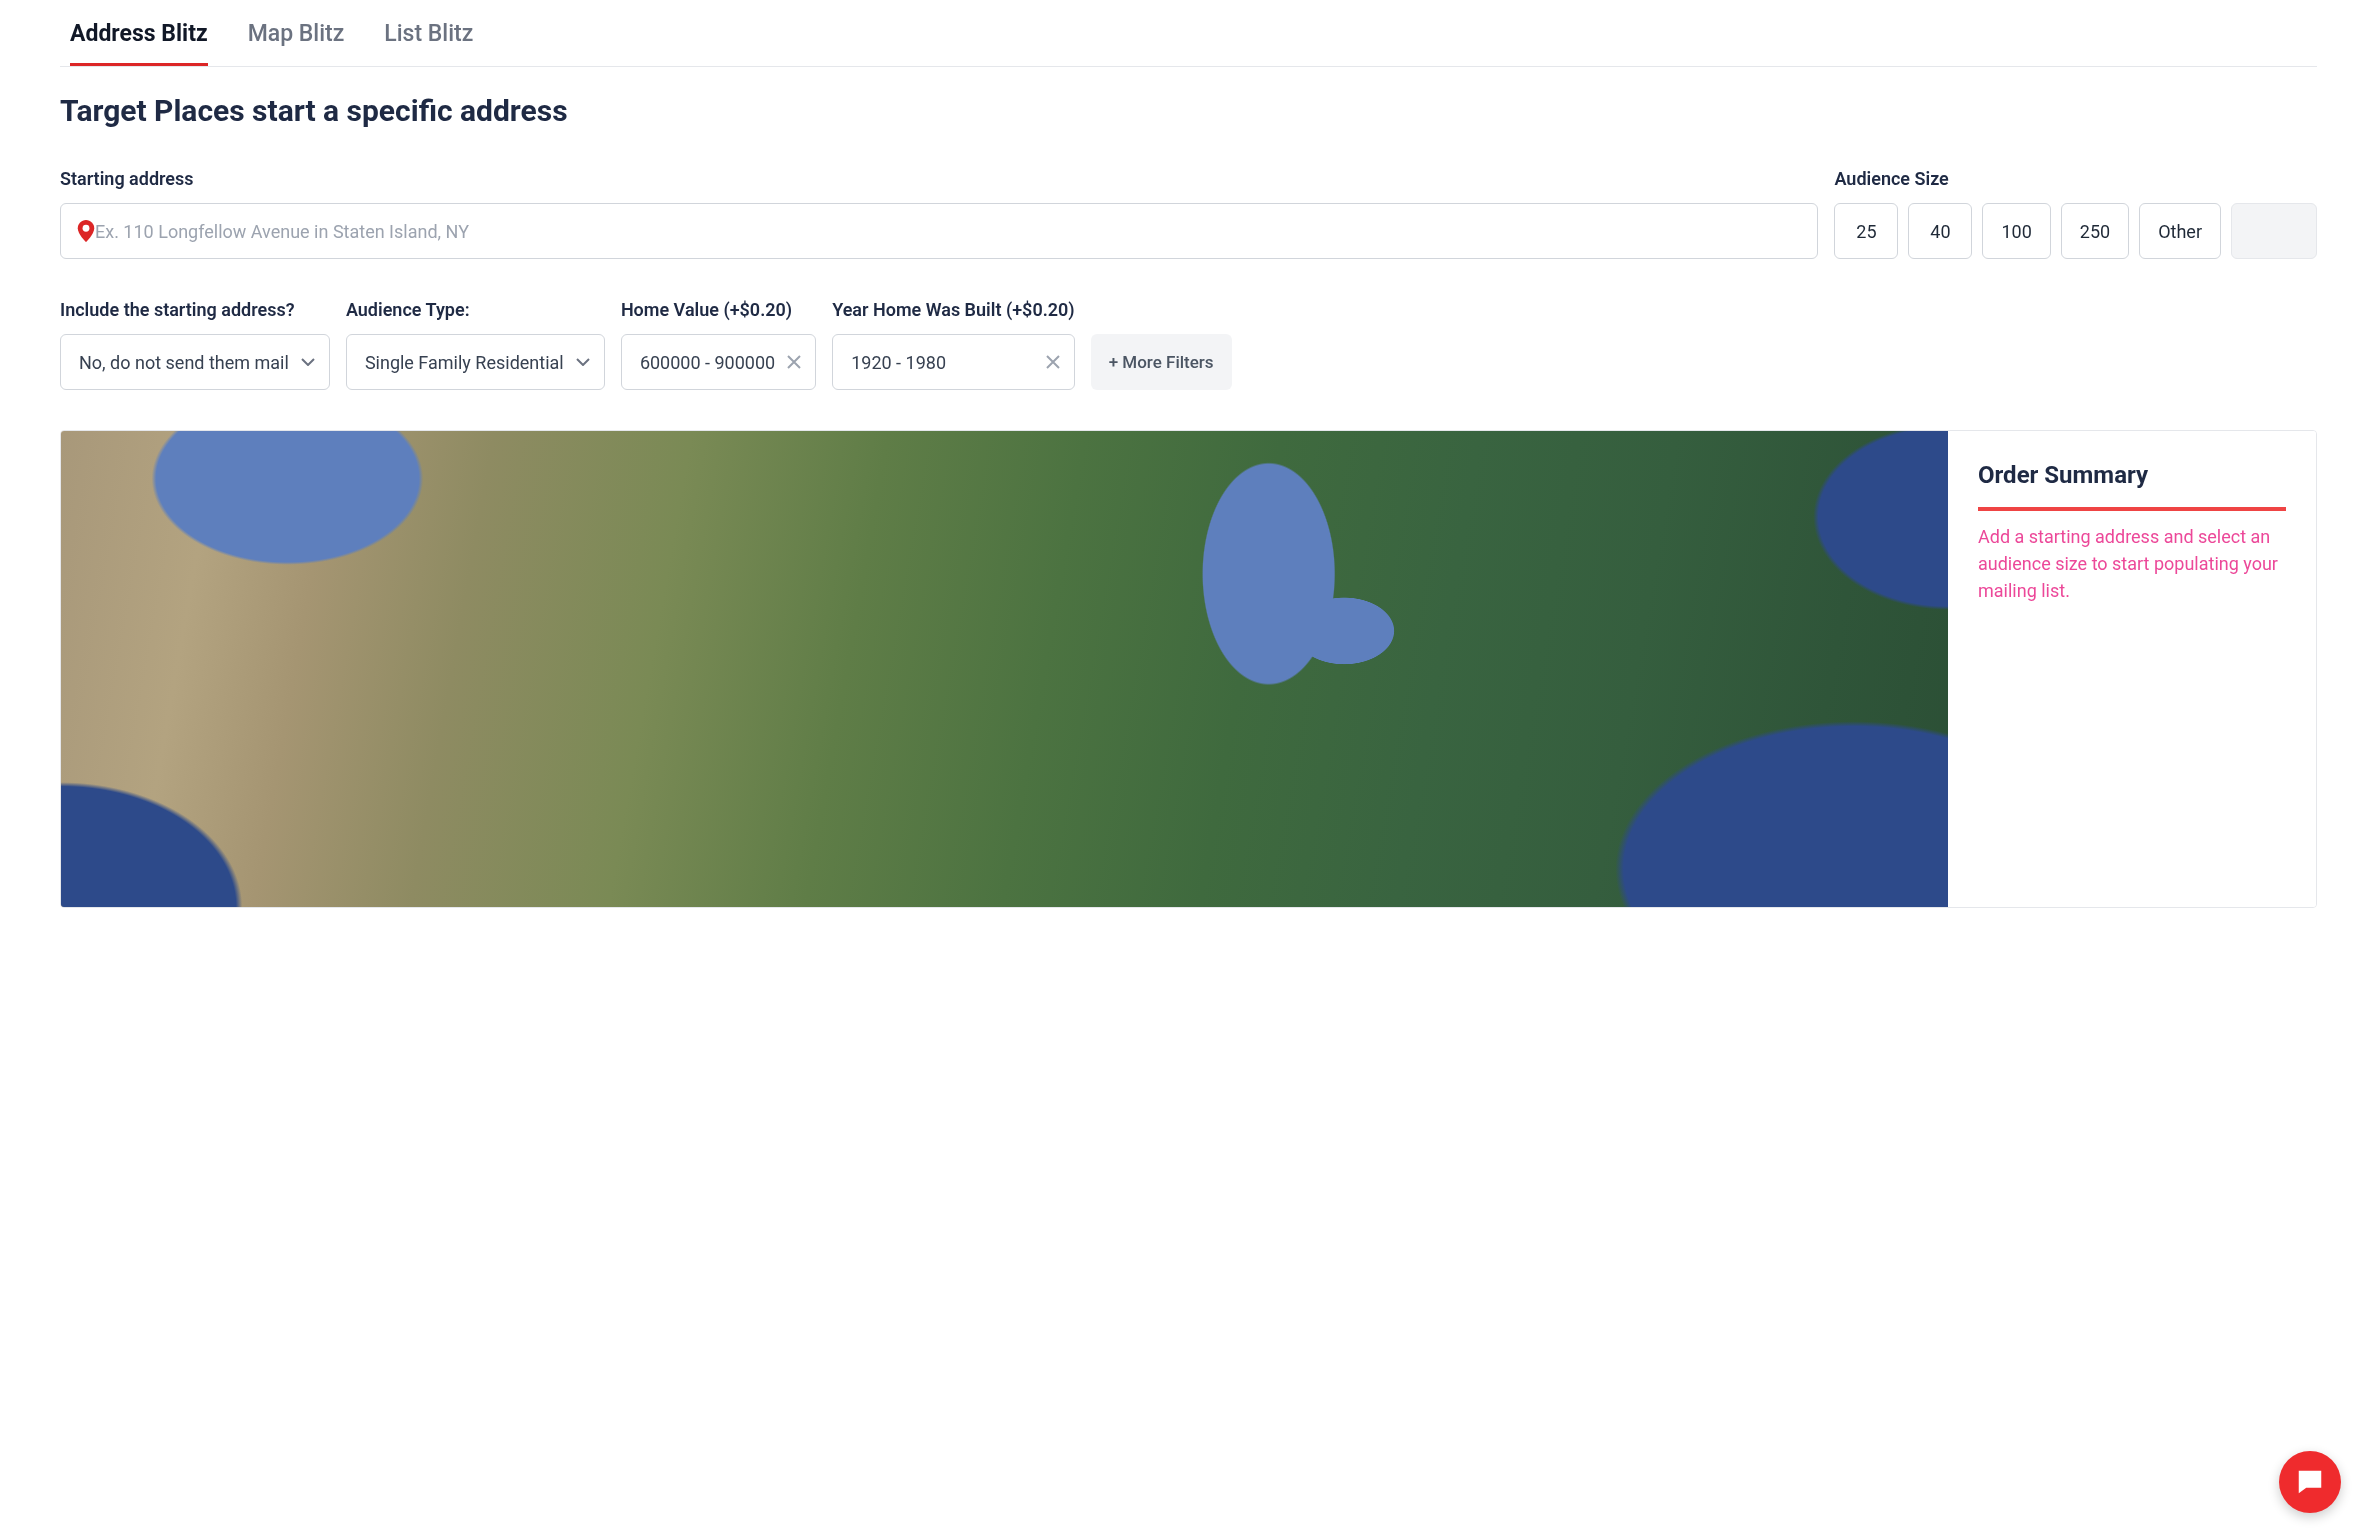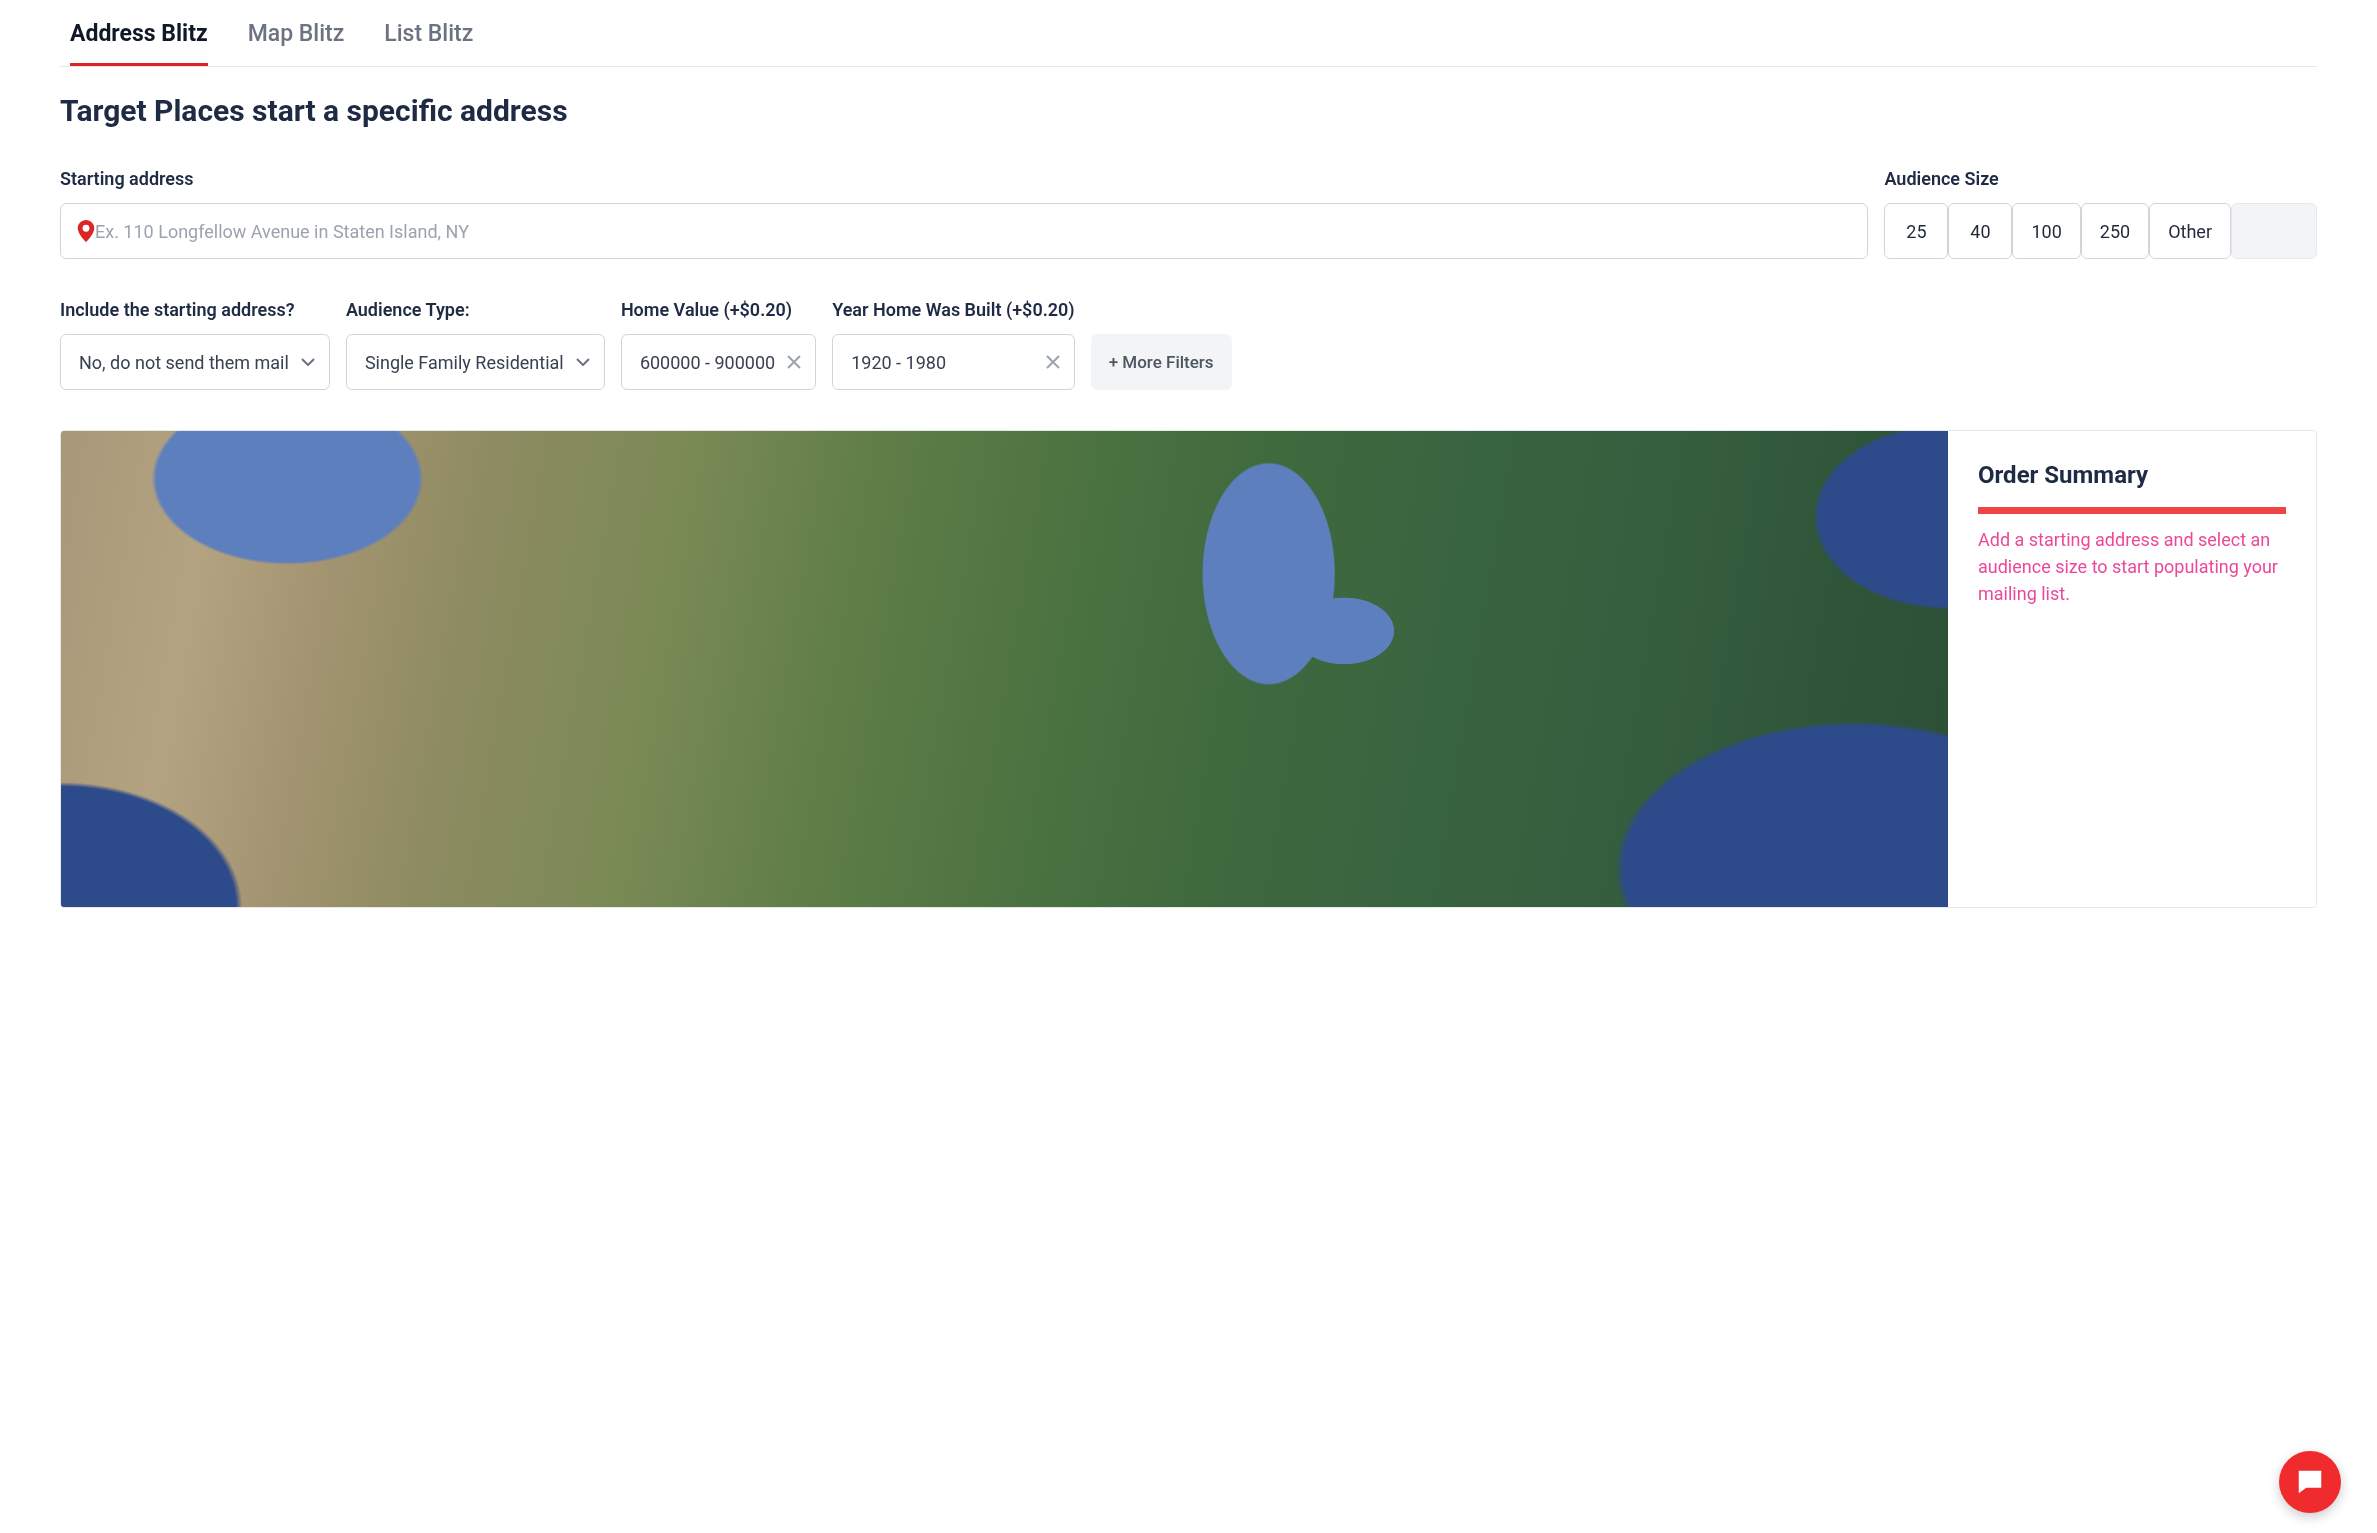--- a/index.html
+++ b/index.html
@@ -61,21 +61,21 @@
     border: none;
     outline: none;
     font-size: 18px;
     color: #374151;
     flex: 1;
     background: transparent;
     font-family: inherit;
   }
   .addr-input::placeholder { color: #9ca3af; }
   .size-group { flex: 0 0 auto; }
-  .size-buttons { display: flex; }
+  .size-buttons { display: flex; gap: 10px; }
   .size-btn {
     border: 1px solid #d1d5db;
     background: #fff;
     border-radius: 6px;
     height: 56px;
     min-width: 64px;
     padding: 0 18px;
     font-size: 18px;
     color: #1f2937;
     cursor: pointer;
@@ -175,21 +175,21 @@
   .summary {
     flex: 0 0 368px;
     padding: 30px 30px;
     background: #fff;
   }
   .summary h2 {
     font-size: 24px;
     font-weight: 700;
     color: #1f2a44;
     padding-bottom: 18px;
-    border-bottom: 7px solid #ef4444;
+    border-bottom: 4px solid #ef4444;
     margin-bottom: 12px;
   }
   .summary p {
     font-size: 18px;
     color: #ec4899;
     line-height: 1.5;
   }
   .chat-fab {
     position: fixed;
     right: 36px;

